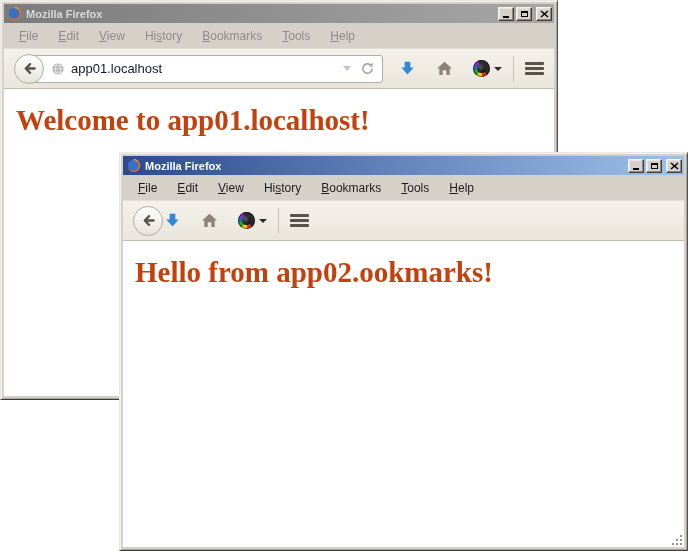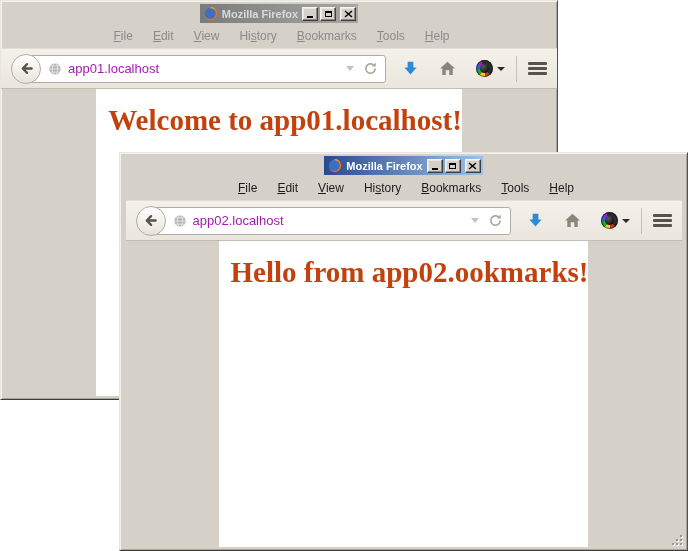--- a/index.html
+++ b/index.html
@@ -10,21 +10,21 @@
     -webkit-font-smoothing:antialiased;
   }
   
   .window{
     position:absolute;box-sizing:border-box;
     background:#d5d1c9;
     border:1px solid;
     border-color:#e9e6e0 #55524c #3f3d39 #e9e6e0;
     box-shadow:inset 1px 1px 0 #f4f2ee, inset -1px -1px 0 #a9a59d;
   }
-  .frame{position:absolute;inset:3px;display:flex;flex-direction:column;align-items:center;}
+  .frame{position:absolute;inset:3px;display:flex;flex-direction:column;}
   .titlebar{
     height:19px;flex:0 0 19px;display:flex;align-items:center;
     padding:0 2px 0 3px;gap:4px;
   }
   .win-active .titlebar{background:linear-gradient(to right,#2a4a8e,#9dc2ea);}
   .win-inactive .titlebar{background:linear-gradient(to right,#7b7b7b,#a7a7a7);}
   .title-text{font-size:11px;font-weight:bold;white-space:nowrap;}
   .win-active .title-text{color:#ffffff;}
   .win-inactive .title-text{color:#d9d9d9;}
   .ff-icon{width:15px;height:15px;flex:0 0 15px;}
@@ -58,21 +58,21 @@
     border:1px solid #b1ada3;box-sizing:border-box;
     background:linear-gradient(#ffffff,#e7e3da);
     display:flex;align-items:center;justify-content:center;
     position:relative;z-index:2;margin-right:-15px;cursor:pointer;
   }
   .urlbar{
     height:28px;width:360px;box-sizing:border-box;
     background:#fff;border:1px solid #b1ada3;border-radius:3px;
     display:flex;align-items:center;padding:0 7px 0 21px;cursor:text;
   }
-  .url-text{font-size:13px;color:#a21caf;flex:1;margin-left:6px;white-space:nowrap;overflow:hidden;}
+  .url-text{font-size:13px;color:#0f172a;flex:1;margin-left:6px;white-space:nowrap;overflow:hidden;}
   .drop-tri{
     width:0;height:0;border-left:4px solid transparent;border-right:4px solid transparent;
     border-top:5px solid #c6c2ba;margin:0 9px 0 4px;cursor:pointer;
   }
   .tool-sep{width:1px;height:26px;background:#c6c1b7;margin:0 11px;}
   .burger{display:flex;flex-direction:column;gap:2px;cursor:pointer;}
   .burger i{display:block;width:19px;height:3px;background:#57534b;border-radius:1px;}
   .sphere{
     width:17px;height:17px;border-radius:50%;position:relative;cursor:pointer;
     background:conic-gradient(from 140deg,#c33 0 11%,#ec2 11% 21%,#2a2 21% 33%,#26c 33% 45%,#92c 45% 55%,#2c2c2c 55% 100%);
@@ -209,35 +209,20 @@
       <span class="menu-item"><span style="text-decoration: underline;">V</span>iew</span>
       <span class="menu-item">Hi<span style="text-decoration: underline;">s</span>tory</span>
       <span class="menu-item"><span style="text-decoration: underline;">B</span>ookmarks</span>
       <span class="menu-item"><span style="text-decoration: underline;">T</span>ools</span>
       <span class="menu-item"><span style="text-decoration: underline;">H</span>elp</span>
     </div>
     <div class="navbar">
       <span class="back-btn">
         <svg width="17" height="17" viewBox="0 0 18 18">
           <path d="M14.5 9H6M9.6 4.4 5 9l4.6 4.6" stroke="#57534b" stroke-width="2.4" fill="none" stroke-linecap="round" stroke-linejoin="round"></path>
-        </svg>
-      </span>
-      <span class="urlbar">
-        <svg width="14" height="14" viewBox="0 0 16 16">
-          <circle cx="8" cy="8" r="6.5" fill="#b3b3b3"></circle>
-          <g stroke="#e9e9e9" fill="none" stroke-width="1">
-            <ellipse cx="8" cy="8" rx="3" ry="6.5"></ellipse>
-            <path d="M1.5 8h13M2.6 4.4h10.8M2.6 11.6h10.8"></path>
-          </g>
-        </svg>
-        <span class="url-text">app02.localhost</span>
-        <span class="drop-tri"></span>
-        <svg width="15" height="15" viewBox="0 0 16 16">
-          <path d="M13 8a5 5 0 1 1-1.7-3.7" fill="none" stroke="#aba79e" stroke-width="1.8"></path>
-          <path d="M13.6 1.6v4.2H9.4z" fill="#aba79e"></path>
         </svg>
       </span>
       <span class="ml16">
         <svg width="17" height="17" viewBox="0 0 16 16">
           <path d="M5.3 1.6h5.4v5.5h3.1L8 13.7 2.2 7.1h3.1z" fill="#2e8ad8"></path>
         </svg>
       </span>
       <span class="ml20">
         <svg width="17" height="17" viewBox="0 0 16 16">
           <path d="M8 1.6 15 8h-2.1v6H9.7V9.6H6.3V14H3.1V8H1z" fill="#8b8478"></path>

